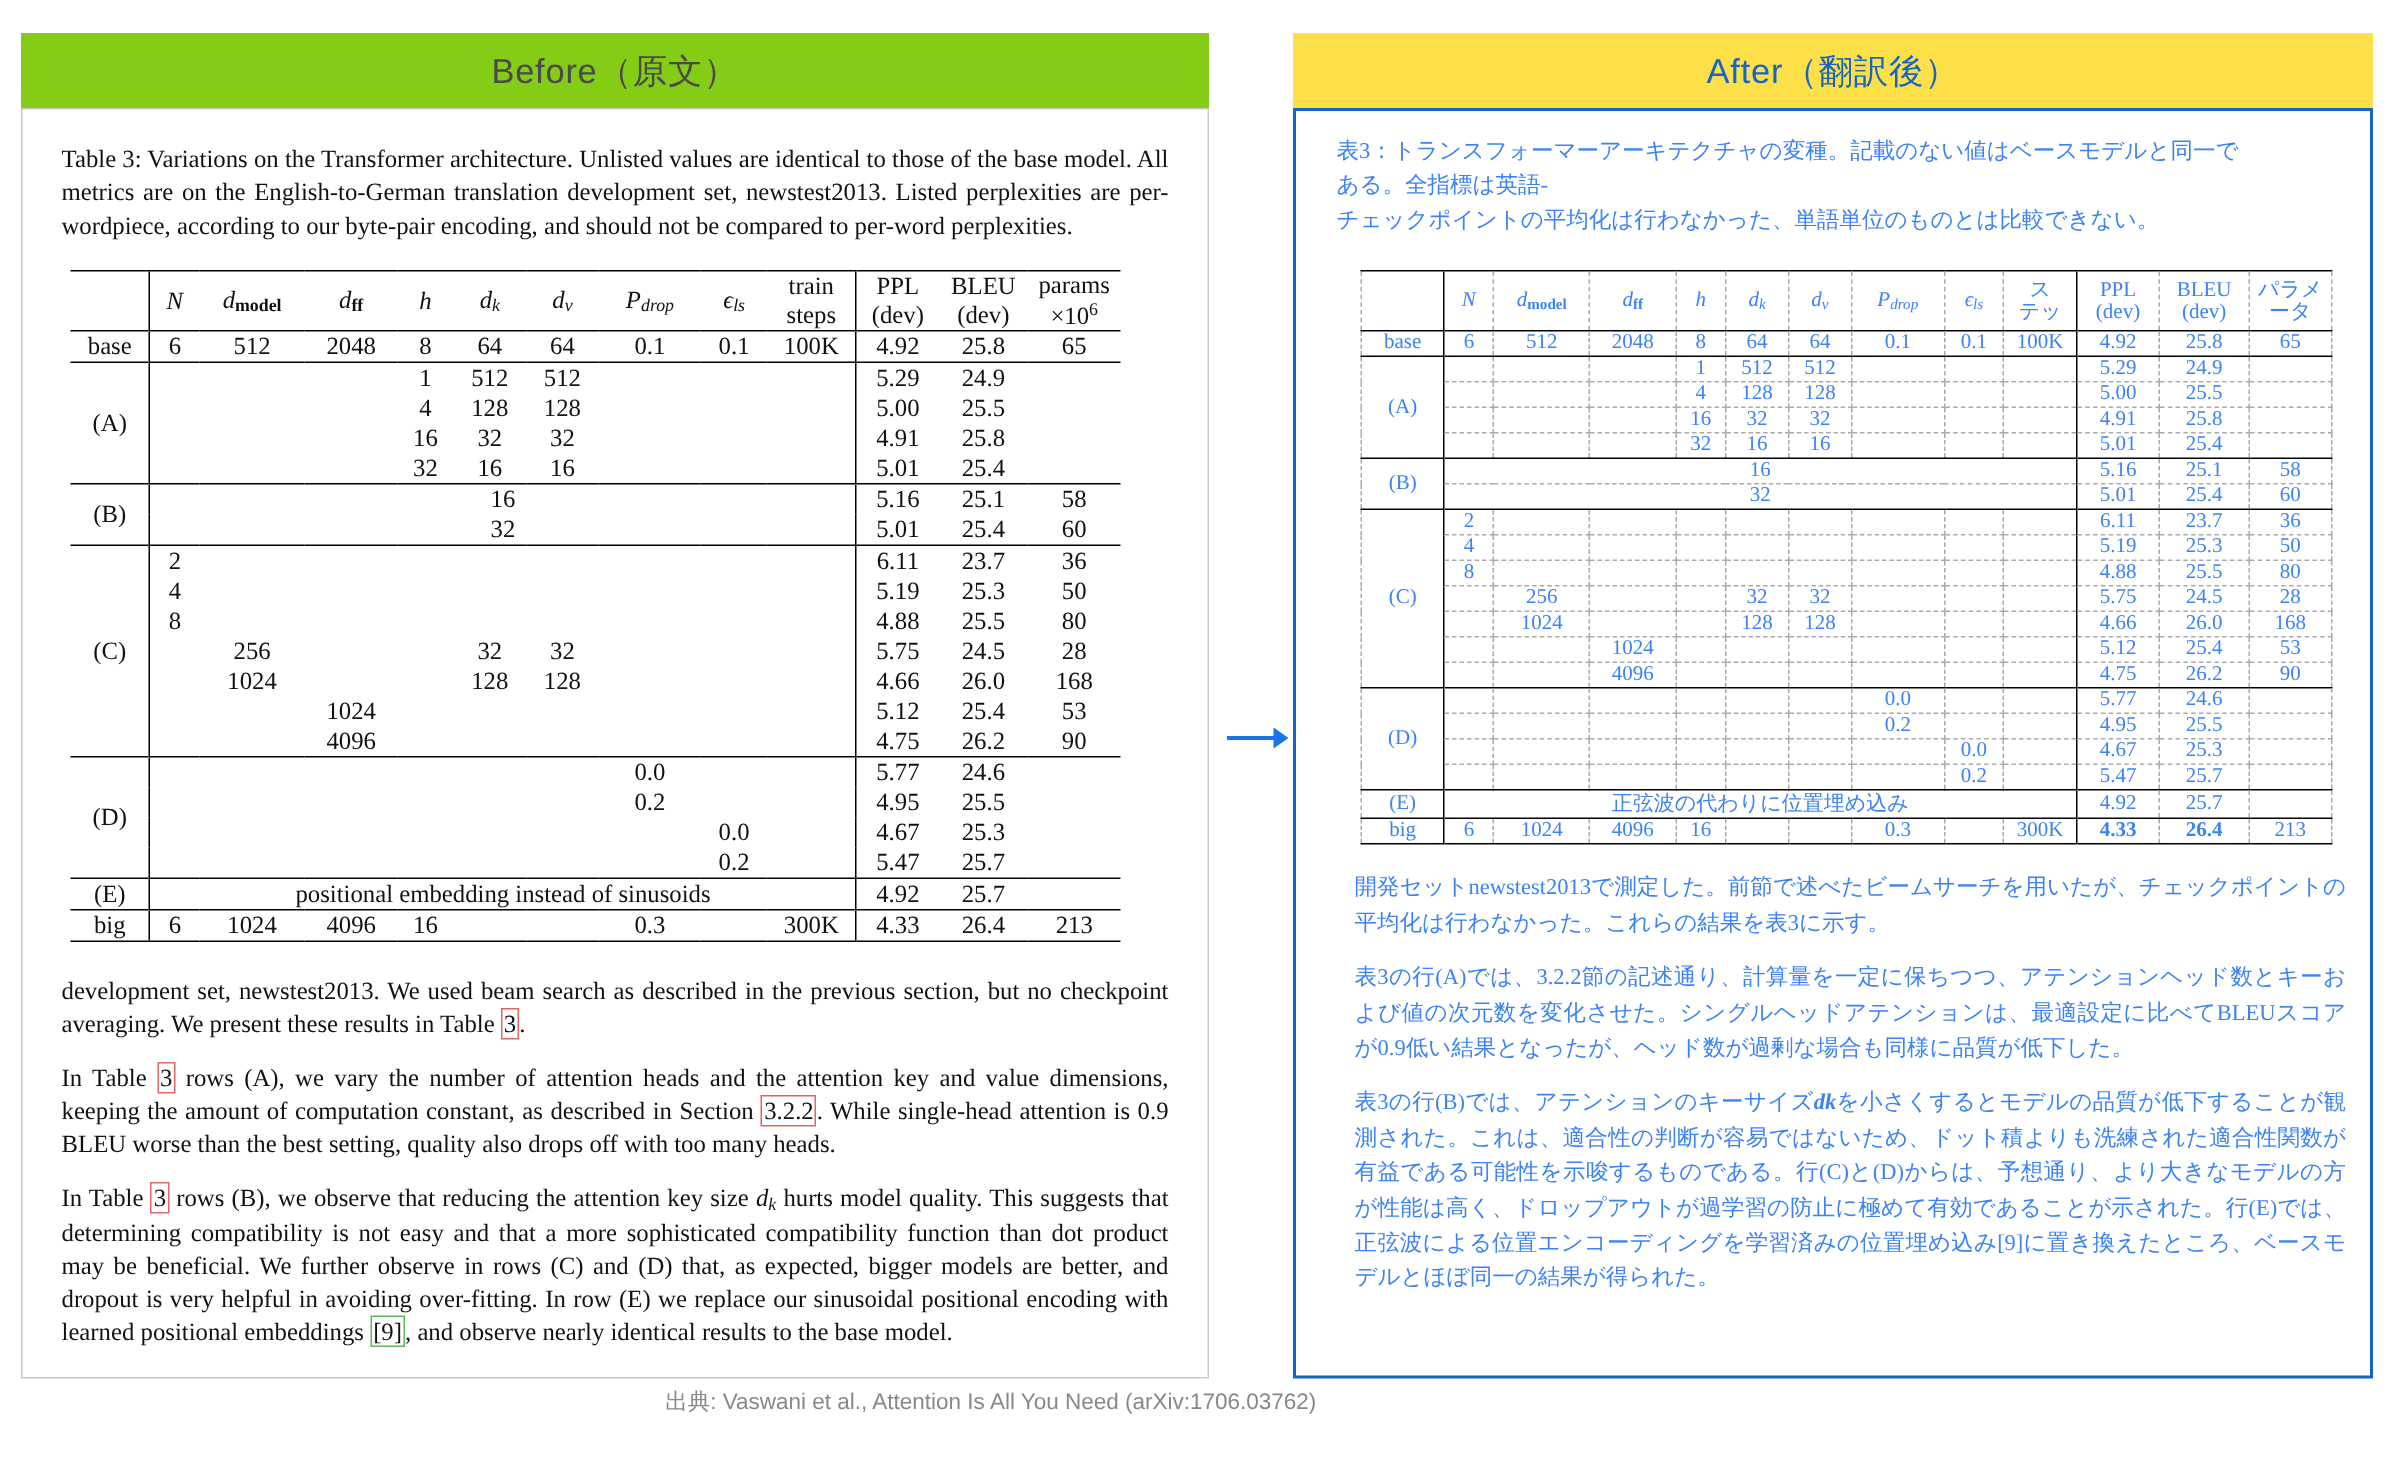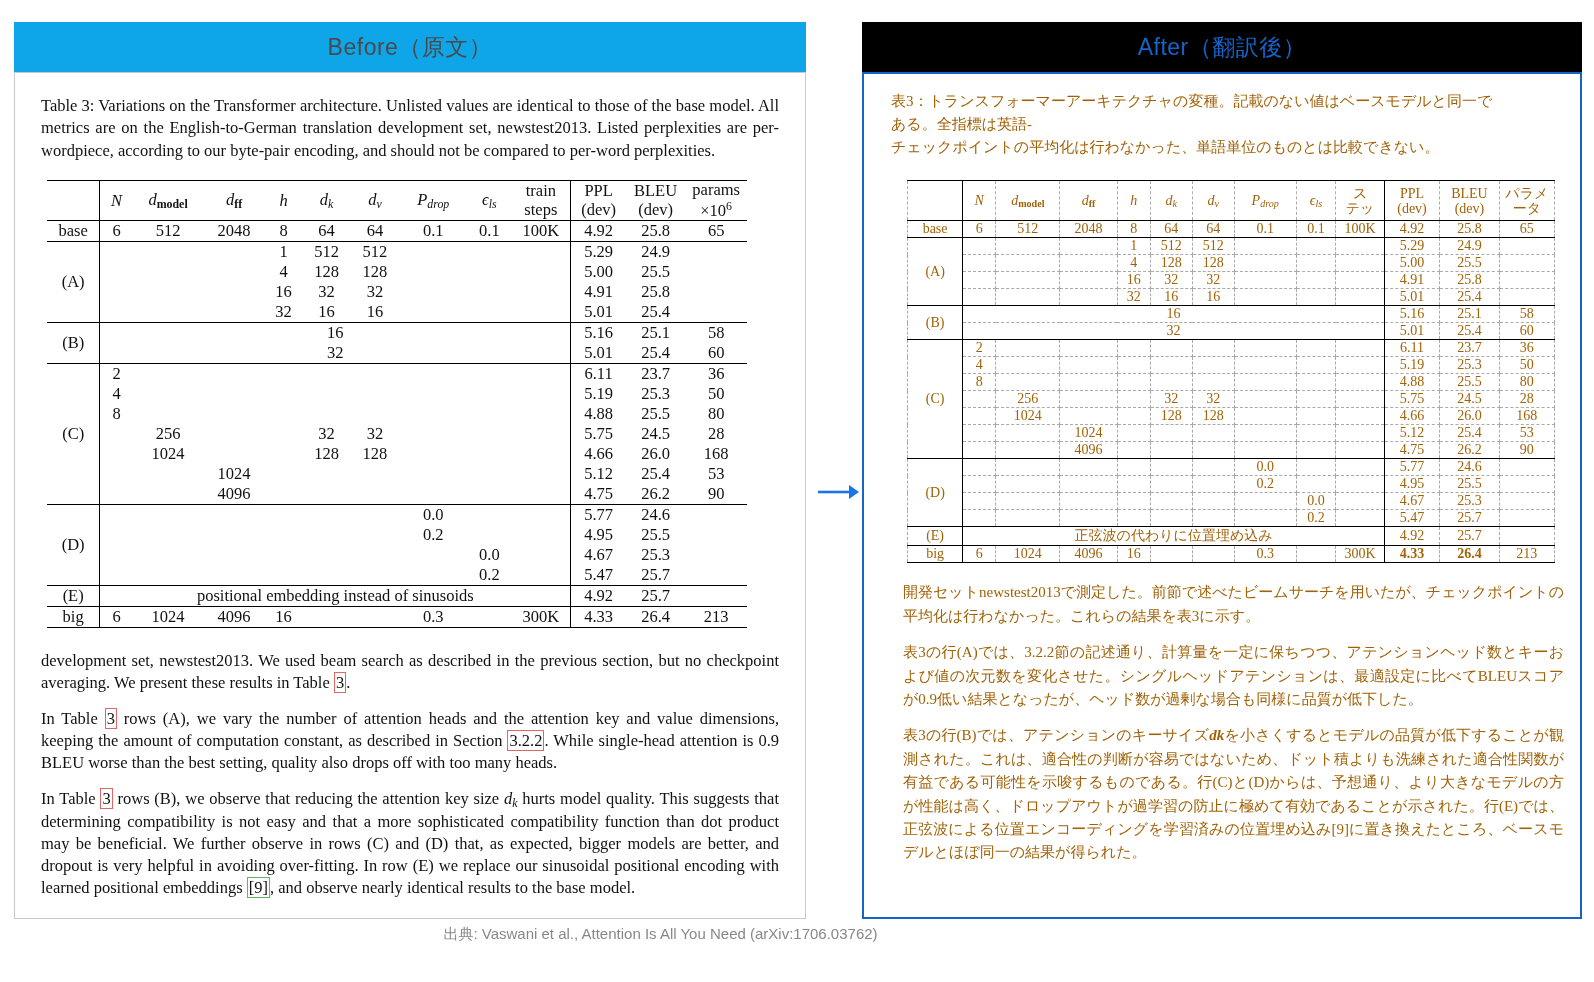--- a/index.html
+++ b/index.html
@@ -19,26 +19,26 @@
   
   .panel-head {
     position: absolute;
     text-align: center;
     font-size: 23px;
     letter-spacing: .5px;
     display: flex; align-items: center; justify-content: center;
   }
   .head-before {
     left: 14px; top: 22px; width: 792px; height: 50px;
-    background: #0ea5e9;
+    background: #84cc16;
     color: #4a4a4a;
   }
   .head-after {
     left: 862px; top: 22px; width: 720px; height: 50px;
-    background: #000000;
+    background: #fde047;
     color: #1565c8;
   }
 
   
   .panel-body {
     position: absolute;
     background: #ffffff;
   }
   .body-before {
     left: 14px; top: 72px; width: 792px; height: 847px;
@@ -116,21 +116,21 @@
   .rule-mid td { border-top: 1px solid #000; }
   .rule-bot td { border-bottom: 1.4px solid #000; }
   .vl { border-left: 1px solid #000; }
   .vl2 { border-left: 1px solid #000; }
   .hdr td { padding-bottom: 1px; }
   .bold { font-weight: bold; }
 
   
   .ja {
     font-family: "Liberation Serif", serif;
-    color: #a16207;
+    color: #3b82f6;
     padding-left: 25px;
   }
   .ja-caption {
     font-size: 15px;
     line-height: 1.52;
     margin: 0 0 22px 2px;
   }
   .ja-para {
     font-size: 15px;
     line-height: 1.56;

